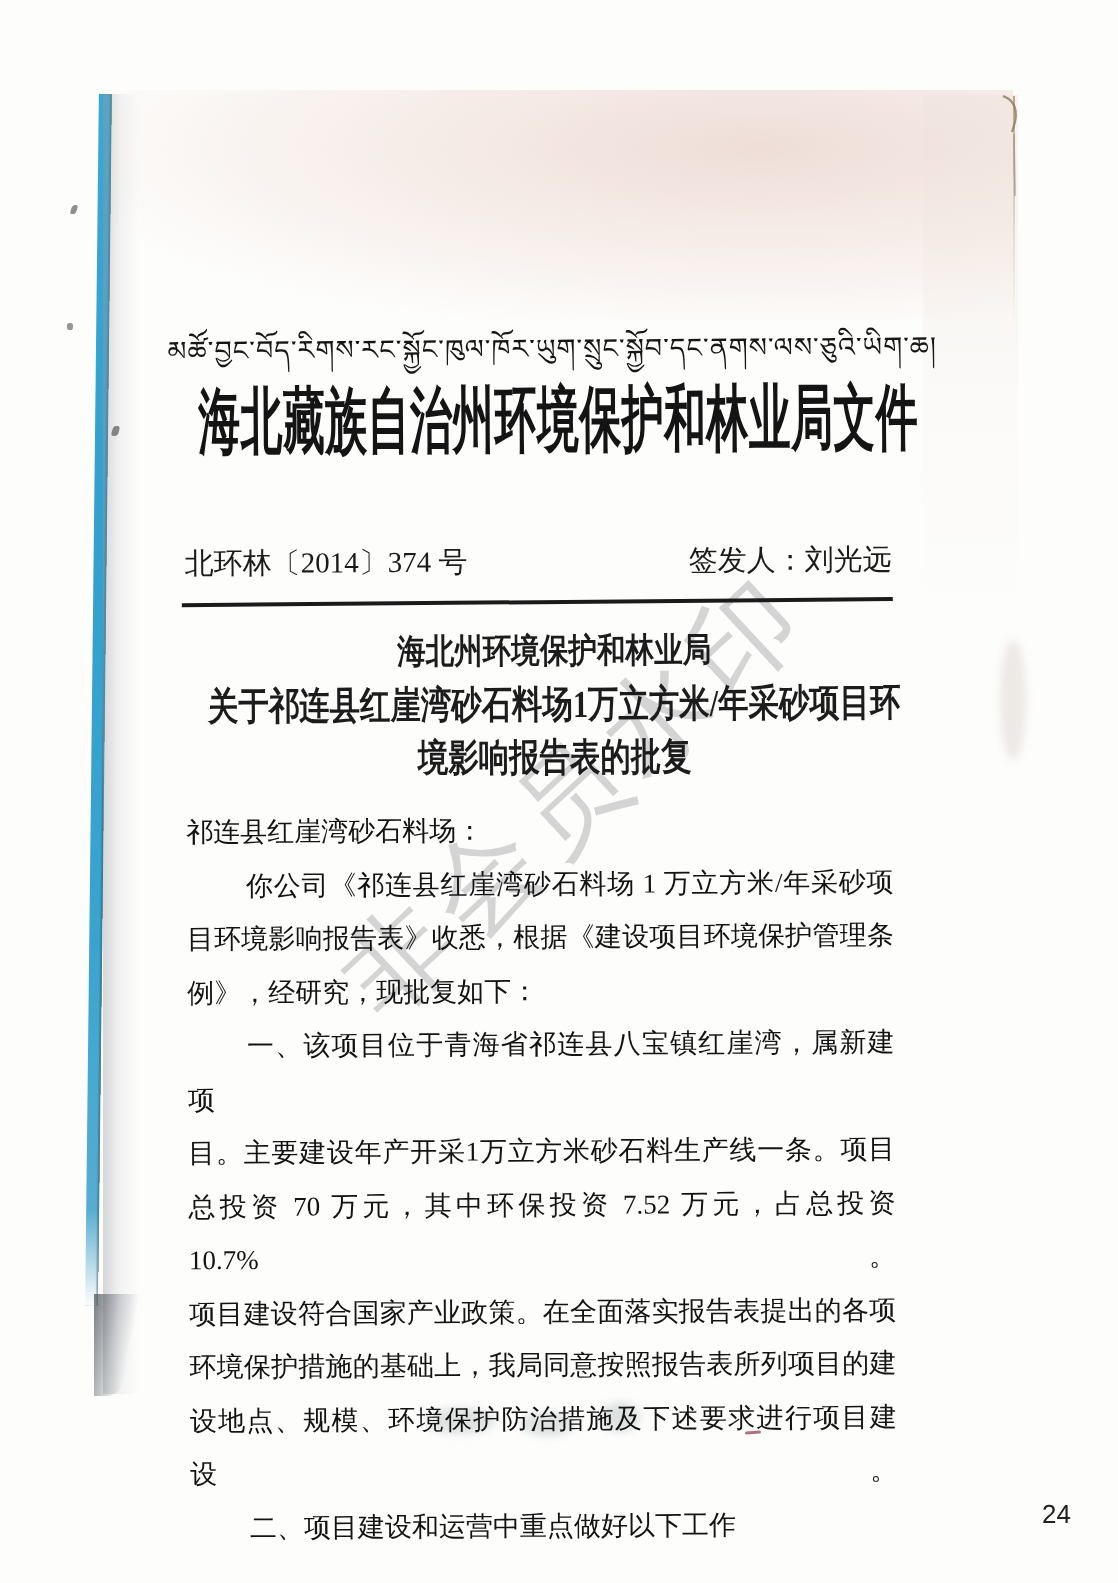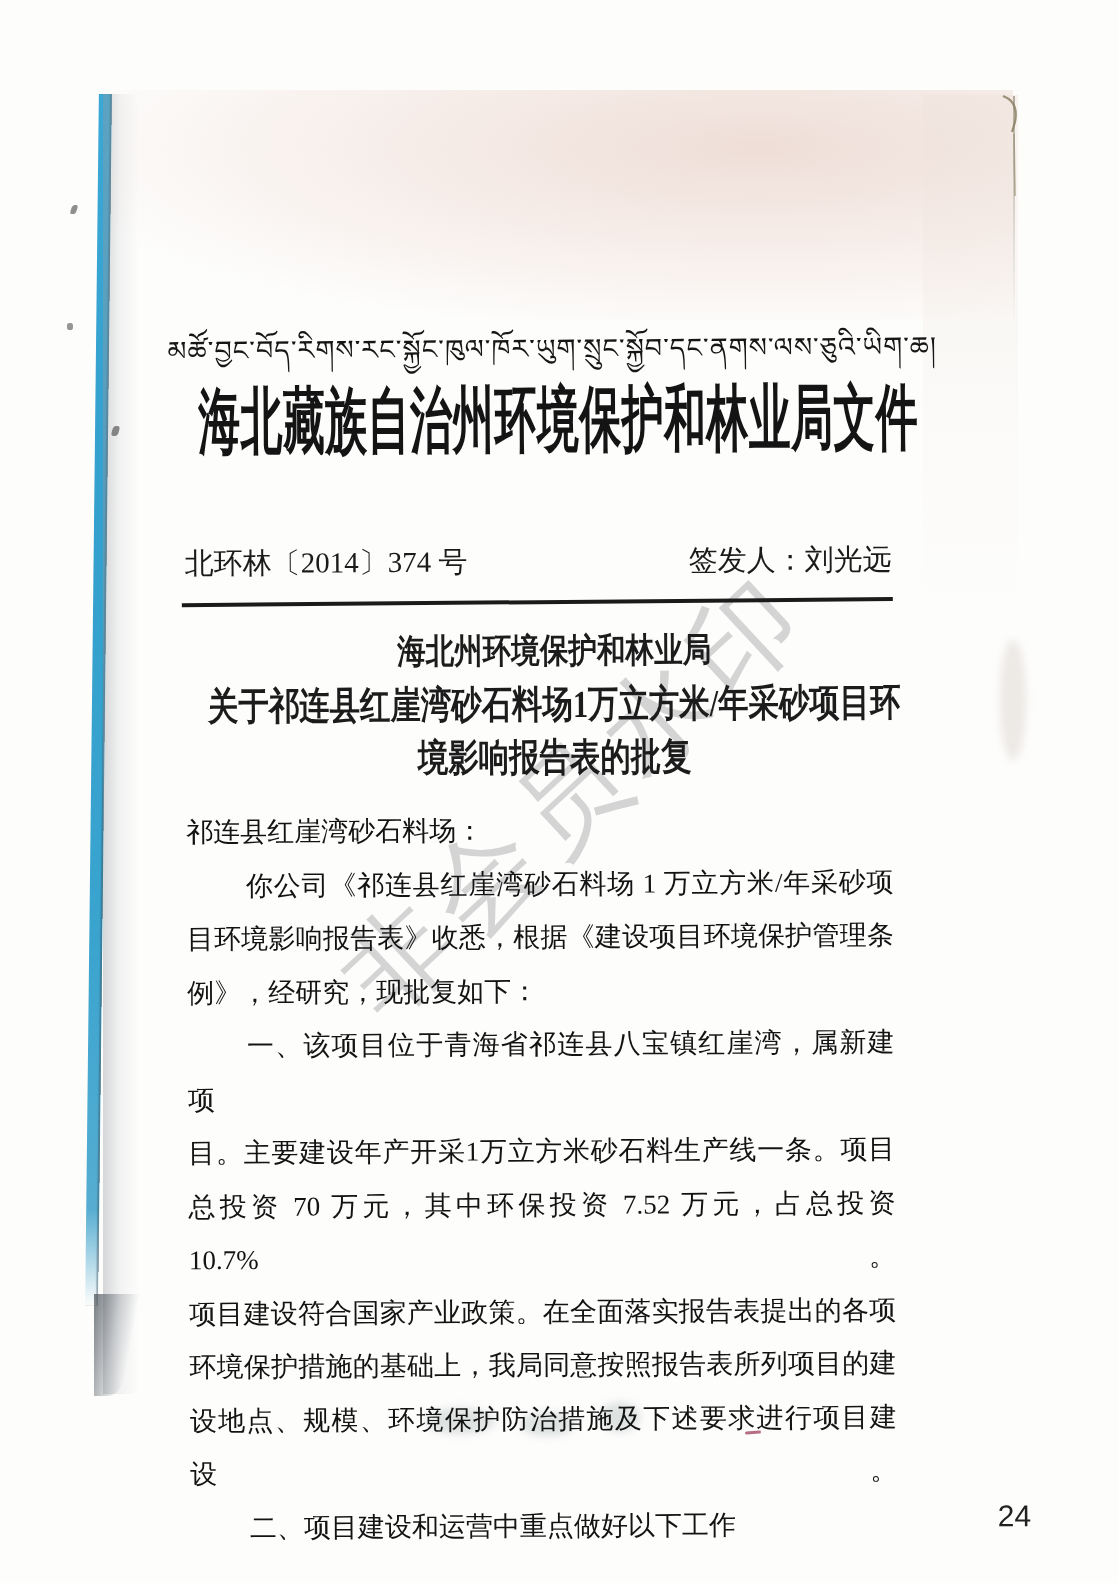--- a/index.html
+++ b/index.html
@@ -98,22 +98,22 @@
   .doc-body .indent { text-indent: 2.2em; }
 
   .watermark {
     position: absolute; left: 575px; top: 795px;
     transform: translate(-50%, -50%) rotate(-43deg);
     font-size: 106px; letter-spacing: 12px; white-space: nowrap;
     color: rgba(128,128,128,0.32); font-weight: 400;
     pointer-events: none;
   }
   .page-number {
-    position: absolute; left: 985px; top: 1502px; width: 50px;
-    font-size: 30px; color: #222; text-align: center;
+    position: absolute; left: 1027px; top: 1502px; width: 50px;
+    font-size: 26px; color: #222; text-align: center;
     font-family: "Liberation Sans", "DejaVu Sans", sans-serif;
   }
 </style>
 </head>
 <body>
 
 <div class="scan">
 
   <div class="tint-top"></div>
   <div class="tint-right"></div>

